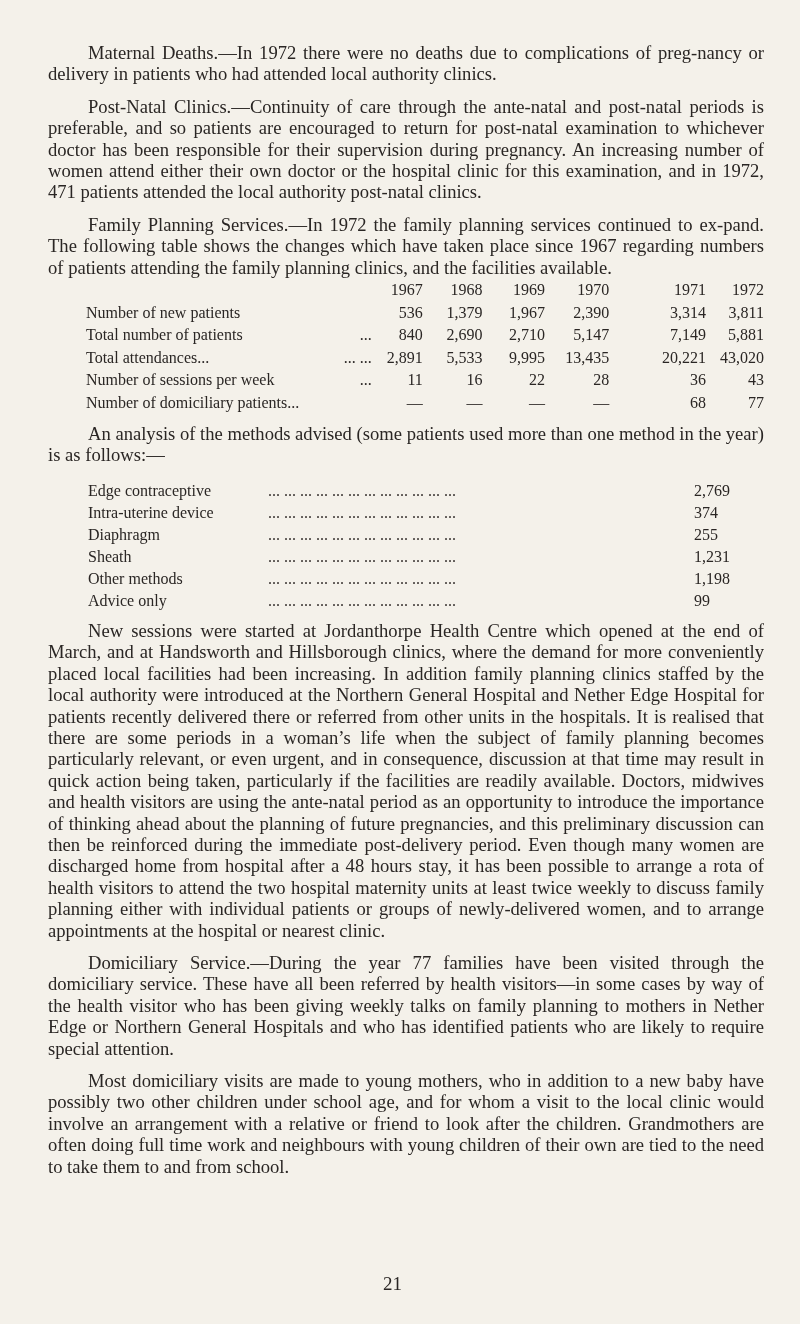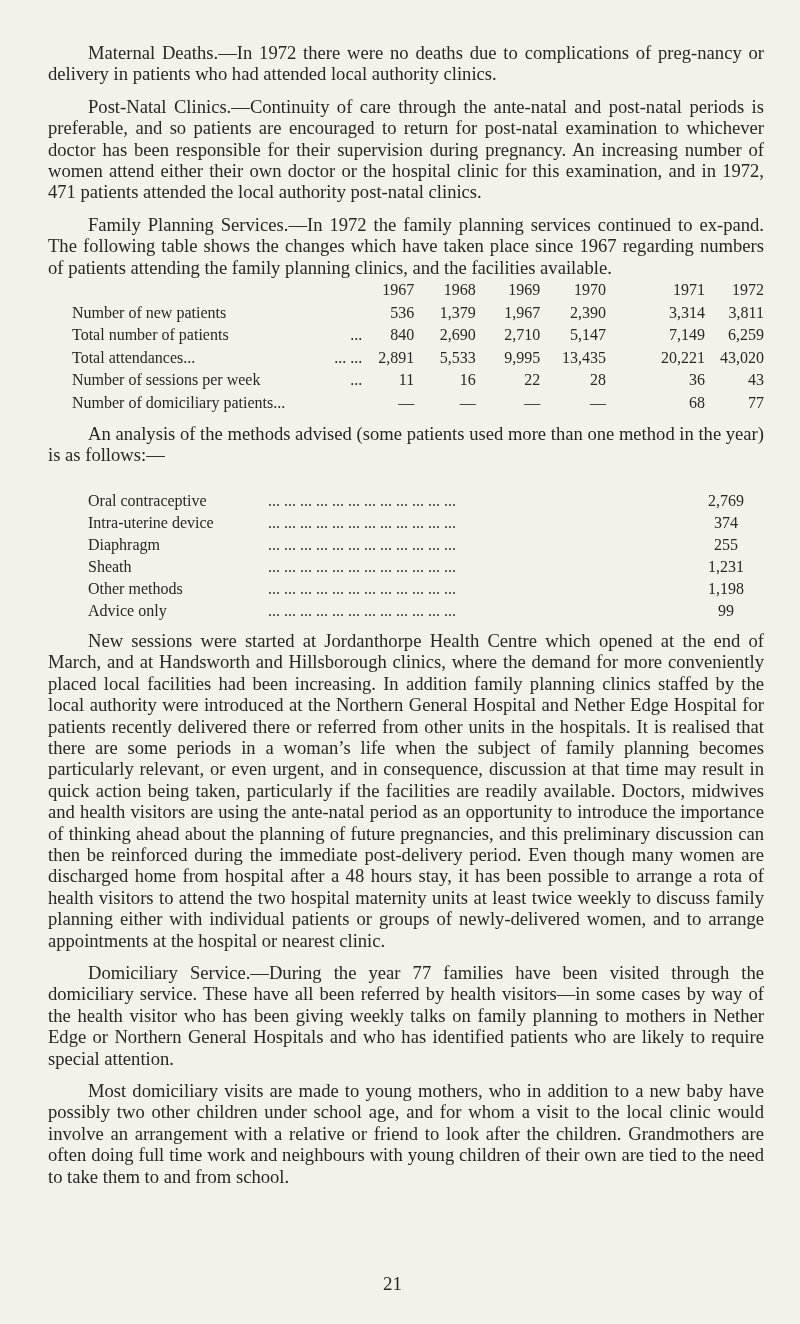--- a/index.html
+++ b/index.html
@@ -15,37 +15,37 @@
     font-size: 18.6px;
     line-height: 21.4px;
     text-align: justify;
     text-indent: 40px;
   }
   .head { font-weight: normal; }
   table.stats {
     border-collapse: collapse;
     font-size: 16px;
     line-height: 22.5px;
-    margin: 1px 0 9px 24px;
+    margin: 1px 0 9px 38px;
   }
   table.stats td, table.stats th { padding: 0; font-weight: normal; }
   table.stats th.year, table.stats td.num { text-align: right; }
   table.stats td.label { width: 258px; white-space: nowrap; }
   table.stats td.dots { width: 54px; text-align: right; padding-right: 4px; }
   table.stats .c0 { width: 52px; }
   table.stats .c1 { width: 70px; }
   table.stats .c2 { width: 74px; }
   table.stats .c3 { width: 73px; }
   table.stats .c4 { width: 72px; padding-left: 37px; }
   table.stats .c5 { width: 64px; }
   .methods { margin: 2px 0 8px 40px; width: 670px; font-size: 16px; line-height: 22px; }
   .mrow { display: flex; }
   .mlabel { width: 180px; white-space: nowrap; }
   .mdots { flex: 1; letter-spacing: 0; color: #3a3532; white-space: nowrap; overflow: hidden; }
-  .mval { width: 64px; text-align: center; }
+  .mval { width: 64px; text-align: left; }
   .pagenum { position: absolute; left: 383px; top: 1273px; font-size: 19px; text-align: center; }
 </style>
 </head>
 <body>
 
 <div class="page">
 
   <p><span class="head">Maternal Deaths.</span><span>—In 1972 there were no deaths due to complications of preg-nancy or delivery in patients who had attended local authority clinics.</span></p>
 
   <p><span class="head">Post-Natal Clinics.</span><span>—Continuity of care through the ante-natal and post-natal periods is preferable, and so patients are encouraged to return for post-natal examination to whichever doctor has been responsible for their supervision during pregnancy. An increasing number of women attend either their own doctor or the hospital clinic for this examination, and in 1972, 471 patients attended the local authority post-natal clinics.</span></p>
@@ -75,21 +75,21 @@
       <td class="num">3,811</td>
     </tr>
     <tr>
       <td class="label">Total number of patients</td>
       <td class="dots">...</td>
       <td class="num">840</td>
       <td class="num">2,690</td>
       <td class="num">2,710</td>
       <td class="num">5,147</td>
       <td class="num">7,149</td>
-      <td class="num">6,259</td>
+      <td class="num">5,881</td>
     </tr>
     <tr>
       <td class="label">Total attendances...</td>
       <td class="dots">...      ...</td>
       <td class="num">2,891</td>
       <td class="num">5,533</td>
       <td class="num">9,995</td>
       <td class="num">13,435</td>
       <td class="num">20,221</td>
       <td class="num">43,020</td>
@@ -110,25 +110,25 @@
       <td class="num">—</td>
       <td class="num">—</td>
       <td class="num">—</td>
       <td class="num">—</td>
       <td class="num">68</td>
       <td class="num">77</td>
     </tr>
   </tbody>
     </table>
 
-  <p style="margin-bottom:24px">An analysis of the methods advised (some patients used more than one method in the year) is as follows:—</p>
+  <p style="margin-bottom:14px">An analysis of the methods advised (some patients used more than one method in the year) is as follows:—</p>
 
   <div class="methods">
     <div class="mrow">
-      <span class="mlabel">Oral contraceptive</span>
+      <span class="mlabel">Edge contraceptive</span>
       <span class="mdots">...     ...     ...     ...     ...     ...     ...     ...     ...     ...     ...     ...</span>
       <span class="mval">2,769</span>
     </div>
     <div class="mrow">
       <span class="mlabel">Intra-uterine device</span>
       <span class="mdots">...     ...     ...     ...     ...     ...     ...     ...     ...     ...     ...     ...</span>
       <span class="mval">374</span>
     </div>
     <div class="mrow">
       <span class="mlabel">Diaphragm</span>

